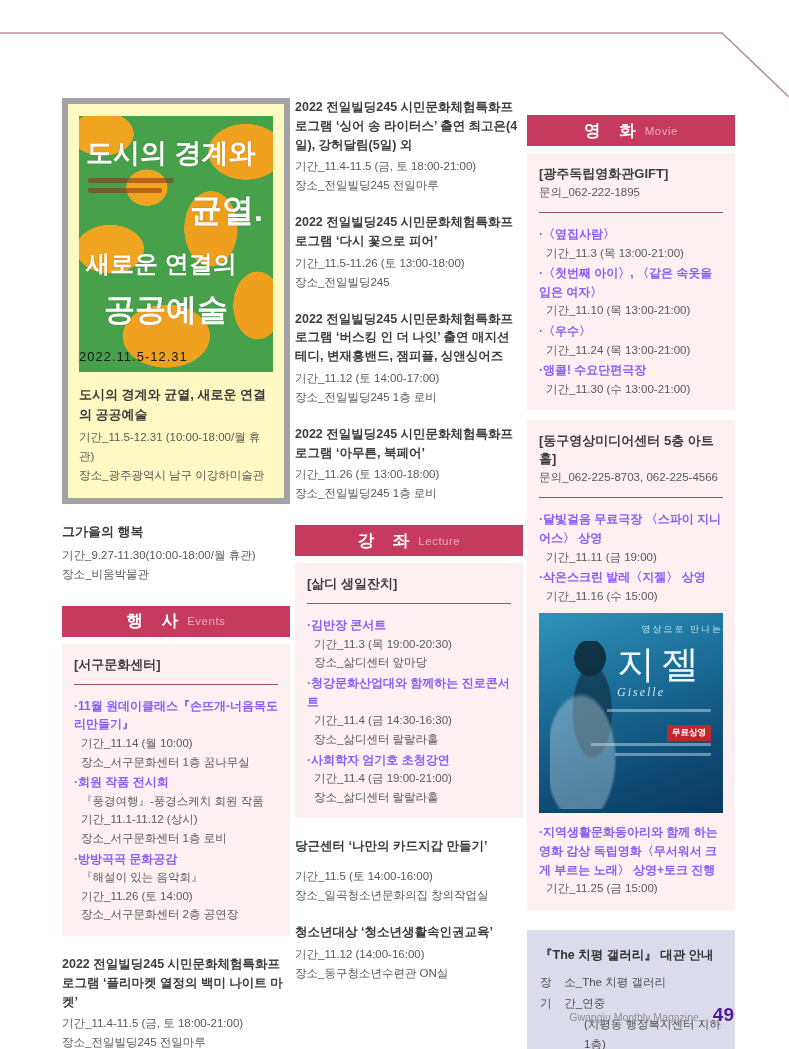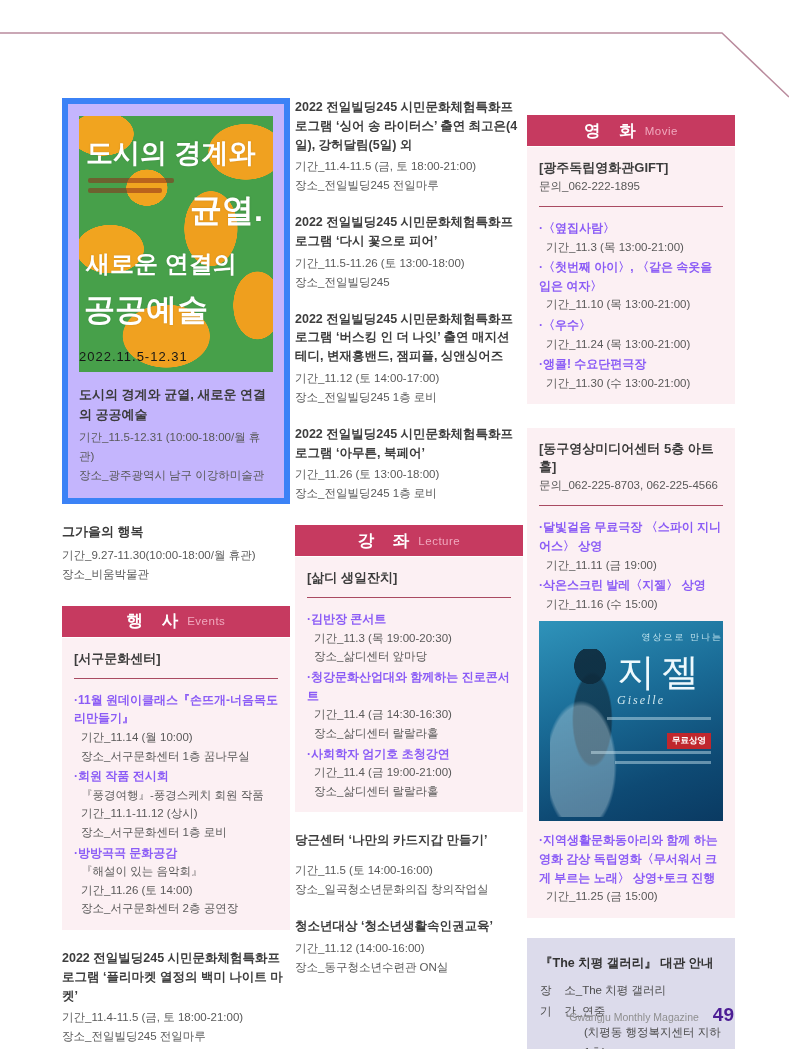--- a/index.html
+++ b/index.html
@@ -10,55 +10,55 @@
   }
   .corner-svg{position:absolute;top:0;left:0;pointer-events:none;}
 
   
   .col{position:absolute;}
   .col-left{left:62px;top:98px;width:228px;}
   .col-mid{left:295px;top:98px;width:228px;}
   .col-right{left:527px;top:115px;width:208px;}
 
   
-  .featured-box{border:6px solid #3b82f6;padding:12px 11px 13px;background:#c4b5fd;}
+  .featured-box{border:6px solid #a3a3a3;padding:12px 11px 13px;background:#fef9c3;}
   .poster{position:relative;height:256px;overflow:hidden;background-color:#47a04a;
     background-image:
       radial-gradient(ellipse 52px 36px at 12% 7%,  #f1a41f 60%, transparent 61%),
       radial-gradient(ellipse 62px 46px at 86% 14%, #f0a120 60%, transparent 61%),
       radial-gradient(ellipse 44px 62px at 68% 44%, #ef9f1e 60%, transparent 61%),
       radial-gradient(ellipse 56px 40px at 16% 52%, #f1a41f 60%, transparent 61%),
       radial-gradient(ellipse 72px 52px at 45% 86%, #f0a120 60%, transparent 61%),
       radial-gradient(ellipse 40px 56px at 92% 74%, #ef9f1e 60%, transparent 61%),
       radial-gradient(ellipse 34px 30px at 35% 28%, #f1a41f 60%, transparent 61%);
   }
   .poster .pl{position:absolute;color:#fff;font-weight:bold;line-height:1;white-space:nowrap;text-shadow:0 0 2px rgba(0,0,0,.15);}
   .pl1{top:24px;left:7px;font-size:27px;}
   .pl2{top:78px;right:10px;font-size:32px;}
   .pl3{top:136px;left:7px;font-size:24px;}
-  .pl4{top:178px;left:5px;font-size:31px;text-align:right;}
+  .pl4{top:178px;left:25px;font-size:31px;text-align:right;}
   .poster .pdate{position:absolute;bottom:8px;left:0;right:0;text-align:left;color:#161616;font-weight:normal;font-size:13px;letter-spacing:1px;}
   .credit-strip{position:absolute;height:5px;background:rgba(140,45,25,.55);border-radius:2px;}
   .cs1{top:62px;left:9px;width:86px;}
   .cs2{top:72px;left:9px;width:74px;}
 
   .f-title{margin-top:13px;font-weight:bold;color:#3b3b3b;font-size:13px;line-height:1.5;}
   .meta{color:#585858;font-size:11.5px;line-height:1.65;}
   .mt4{margin-top:4px;}
 
   .block{margin-top:19px;}
   .b-title{font-weight:bold;color:#3b3b3b;font-size:13px;line-height:1.45;}
 
   
   .band{background:#c63a60;height:31px;display:flex;align-items:center;justify-content:center;margin-top:22px;}
   .band .ko{color:#ffffff;font-weight:bold;font-size:16.5px;letter-spacing:7px;}
   .band .en{color:#f0a9be;font-size:11.5px;margin-left:2px;letter-spacing:.5px;}
 
   
-  .panel{background:#fcf0f3;padding:12px 12px 10px;margin-top:1px;}
+  .panel{background:#fcf0f3;padding:12px 12px 10px;margin-top:7px;}
   .p-head{font-weight:bold;color:#3c3c3c;font-size:13px;}
   .divider{border:none;border-top:1.5px solid #a94a61;margin:10px 0 12px;}
 
   .ent{margin-bottom:18px;}
   .ent:last-child{margin-bottom:4px;}
   .ent .t{font-weight:bold;color:#3d3d3d;font-size:12.5px;line-height:1.5;}
   .ent .d{color:#585858;font-size:11.5px;line-height:1.65;}
 
   .bi{font-size:11.5px;line-height:1.62;margin-bottom:2px;}
   .bi .t{font-weight:bold;color:#8b5cf6;font-size:12px;line-height:1.55;}
@@ -244,21 +244,21 @@
     <div class="bi">
       <div class="t">·〈우수〉</div>
       <div class="d">기간_11.24 (목 13:00-21:00)</div>
     </div>
     <div class="bi">
       <div class="t">·앵콜! 수요단편극장</div>
       <div class="d">기간_11.30 (수 13:00-21:00)</div>
     </div>
   </div>
 
-  <div class="panel" style="margin-top:24px">
+  <div class="panel" style="margin-top:10px">
     <div class="p-head">[동구영상미디어센터 5층 아트홀]</div>
     <div class="meta">문의_062-225-8703, 062-225-4566</div>
     <hr class="divider">
     <div class="bi">
       <div class="t">·달빛걸음 무료극장 〈스파이 지니어스〉 상영</div>
       <div class="d">기간_11.11 (금 19:00)</div>
     </div>
     <div class="bi">
       <div class="t">·삭온스크린 발레〈지젤〉 상영</div>
       <div class="d">기간_11.16 (수 15:00)</div>

